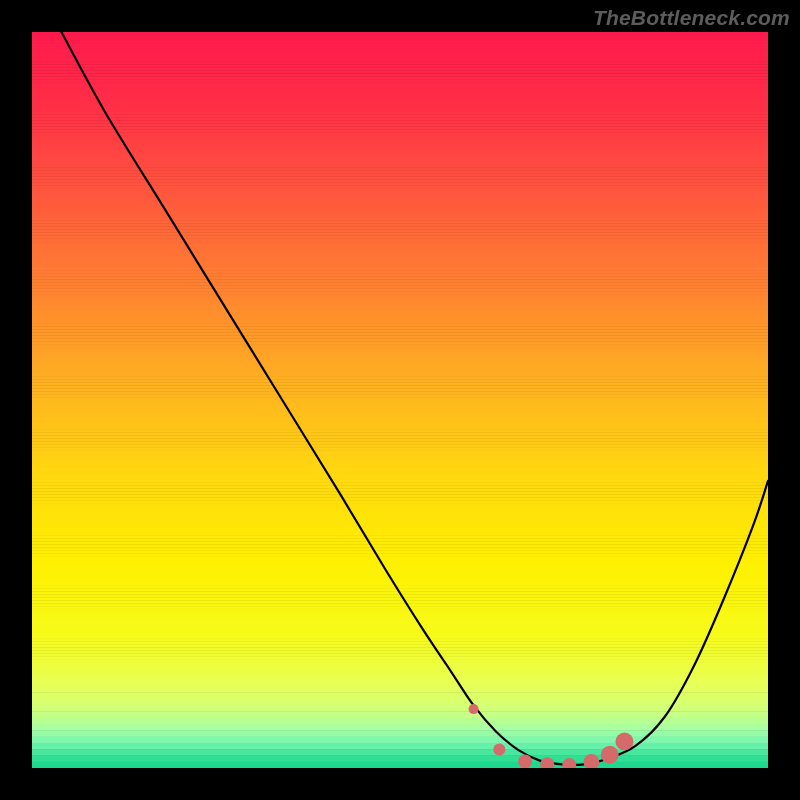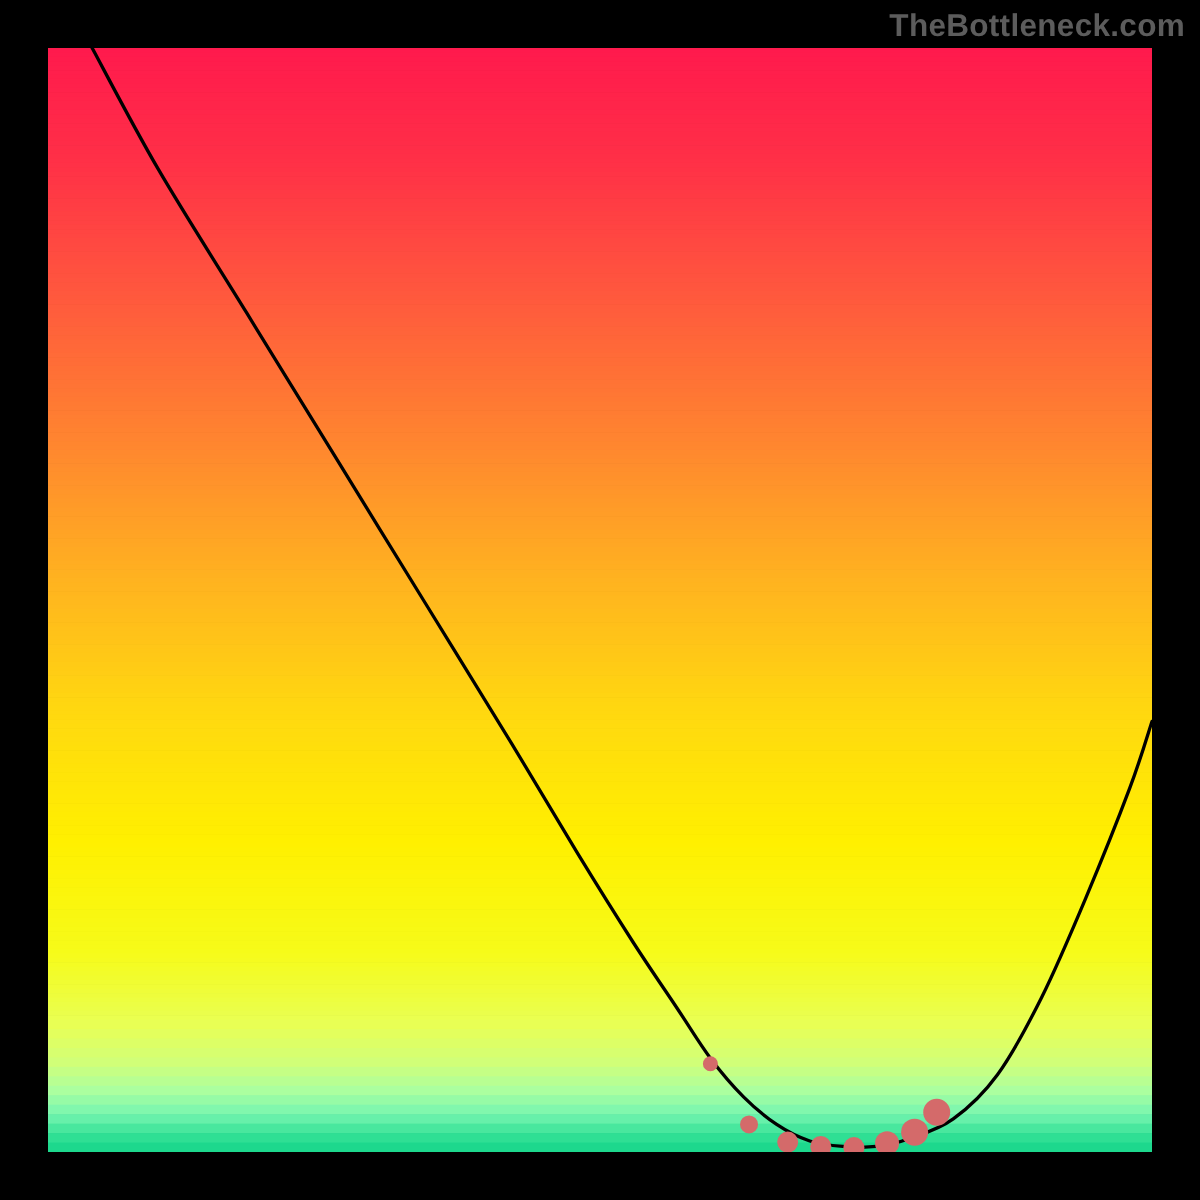--- a/index.html
+++ b/index.html
@@ -9,20 +9,21 @@
     height: 800px;
     background: #000;
     overflow: hidden;
     font-family: Arial, Helvetica, sans-serif;
   }
   .frame {
     position: relative;
     width: 800px;
     height: 572px;
     background: #000;
+    font-style: italic;
   }
   .plot-area {
     position: absolute;
     left: 32px;
     top: 32px;
     width: 736px;
     height: 736px;
     overflow: hidden;
   }
   .gradient-bg {

